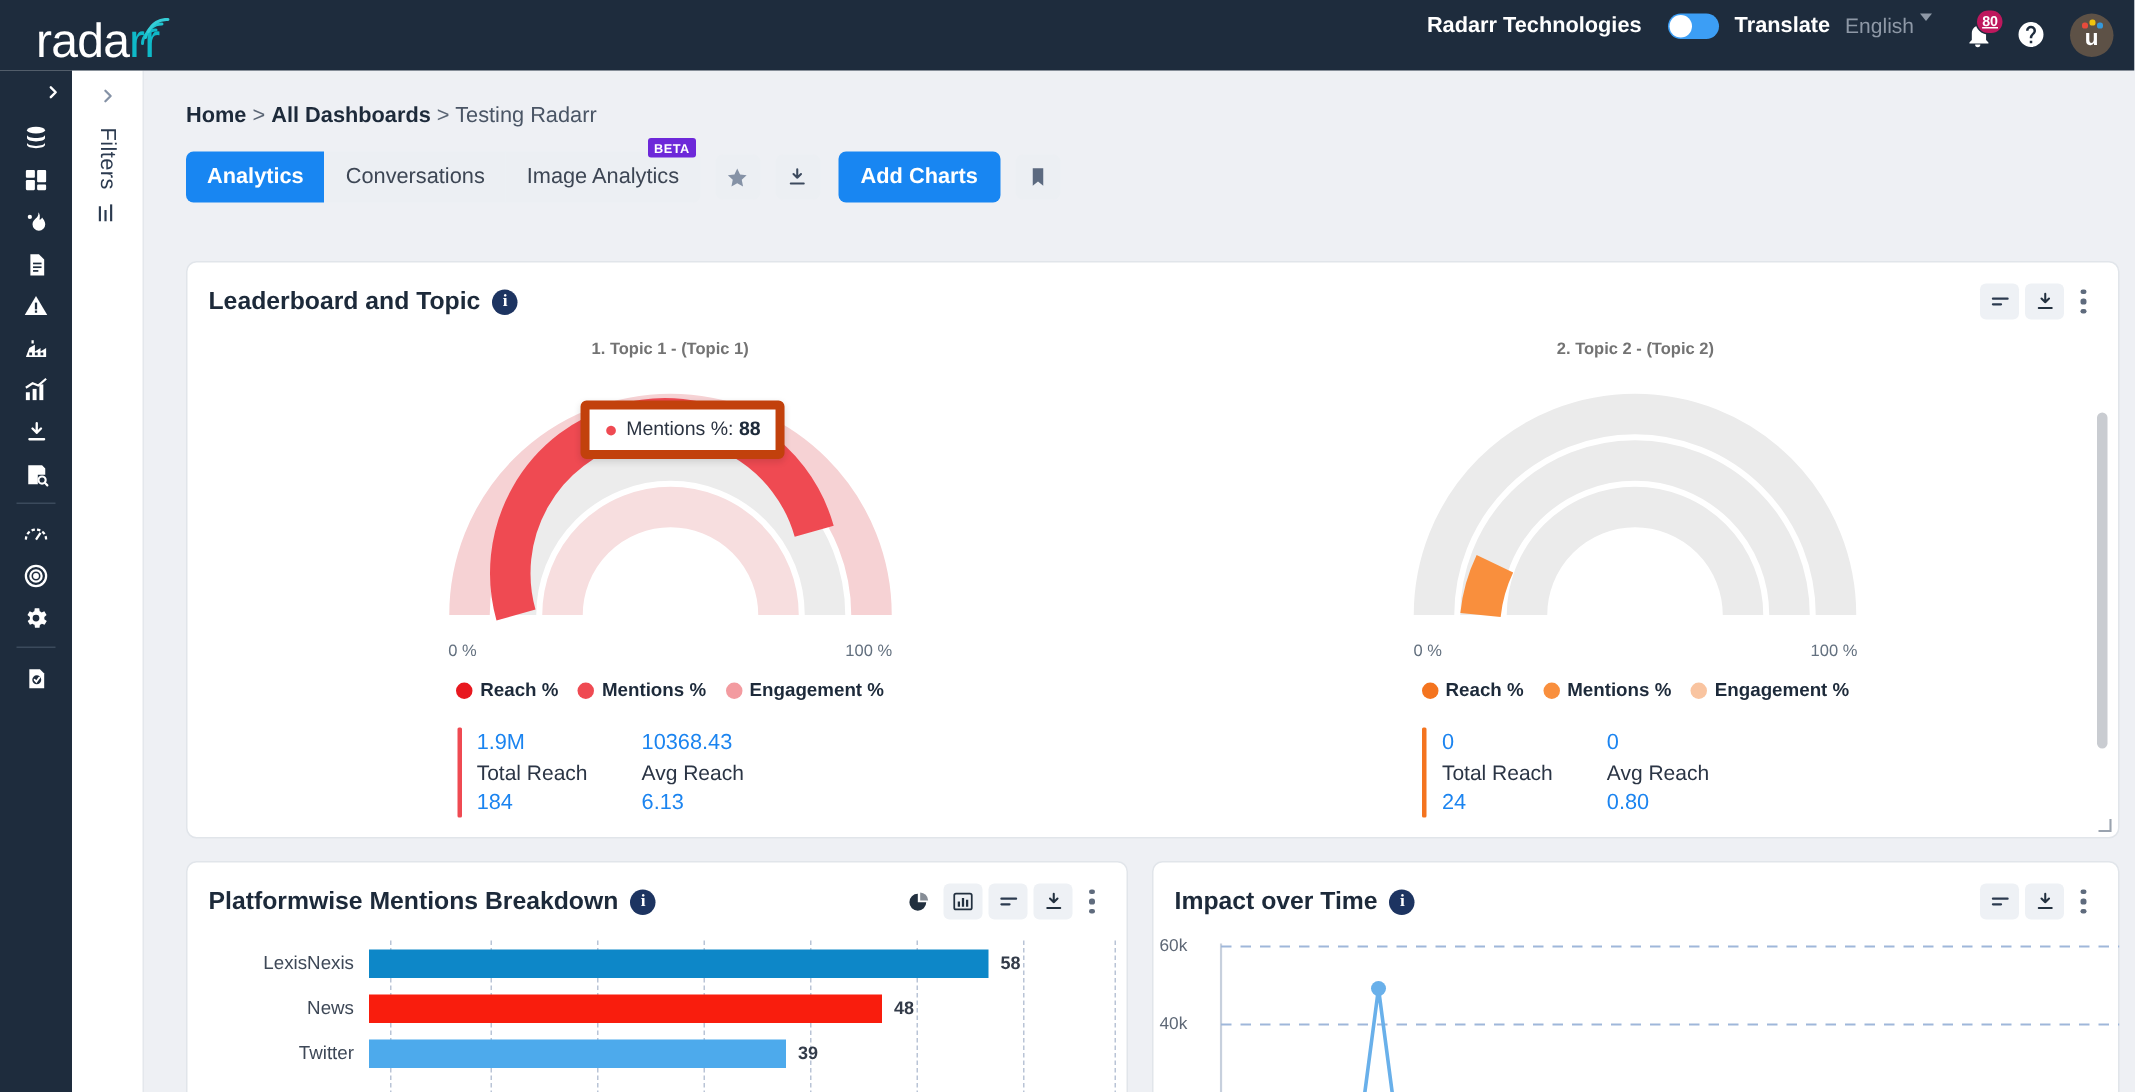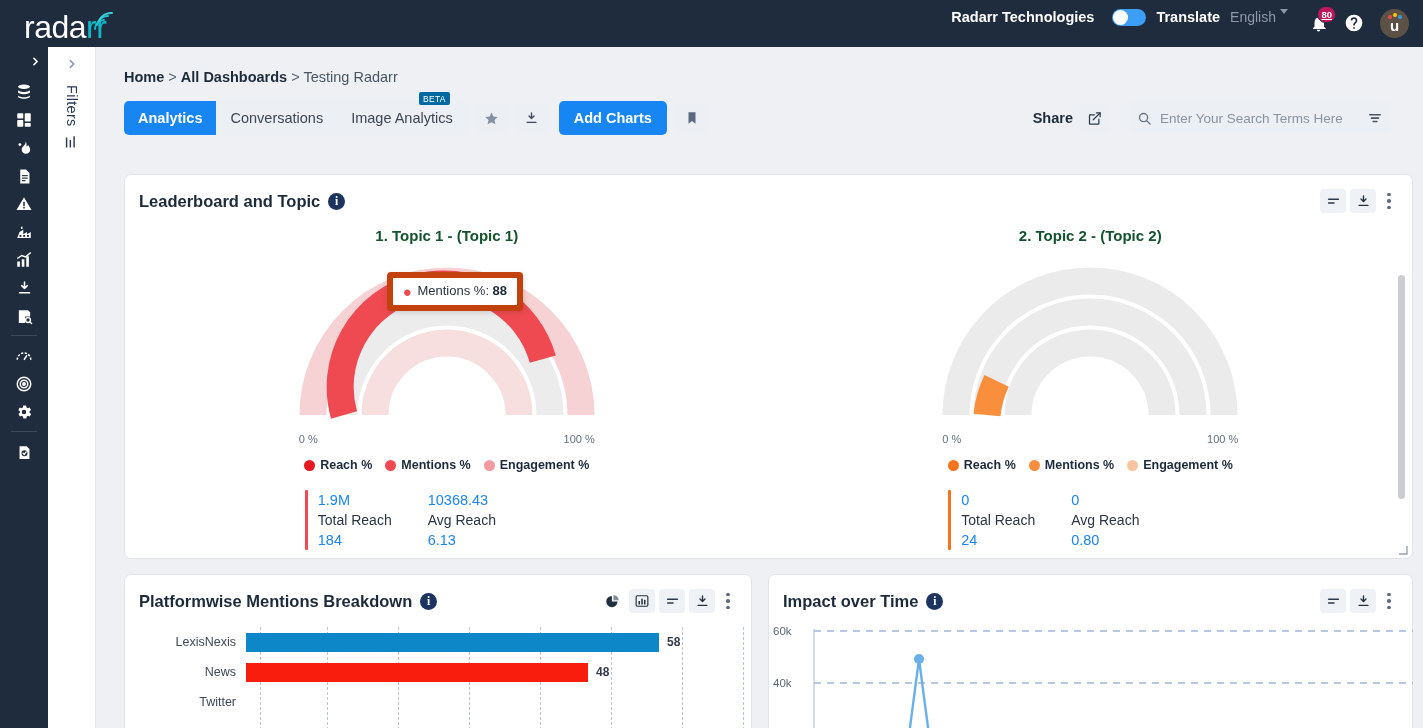--- a/index.html
+++ b/index.html
@@ -100,22 +100,22 @@
   }
   .tabs { display: flex; border-radius: 5px; overflow: visible; }
   .tab {
     padding: 9px 14px; font-size: 14.5px; background: #eceff3; color: #3d4654;
     cursor: pointer; position: relative; white-space: nowrap;
   }
   .tab:first-child { border-radius: 5px 0 0 5px; }
   .tab:last-child { border-radius: 0 5px 5px 0; }
   .tab.active { background: #1886f2; color: #fff; font-weight: bold; }
   .beta {
-    position: absolute; top: -9px; right: 17px; background: #0369a1; color: #fff;
-    font-size: 8.5px; font-weight: normal; padding: 1.5px 4px; border-radius: 2px;
+    position: absolute; top: -9px; right: 3px; background: #6d28d9; color: #fff;
+    font-size: 8.5px; font-weight: bold; padding: 1.5px 4px; border-radius: 2px;
     letter-spacing: 0.3px;
   }
   .sq-btn {
     width: 30px; height: 30px; background: #eceff3; border-radius: 5px; margin-left: 10px;
     display: flex; align-items: center; justify-content: center; cursor: pointer;
   }
   .add-charts {
     margin-left: 12px; background: #1886f2; color: #fff; font-size: 14.5px; font-weight: bold;
     padding: 9px 15px; border-radius: 5px; border: none; cursor: pointer;
     font-family: "Liberation Sans", sans-serif;
@@ -152,21 +152,21 @@
   .act-btn.filled { background: #eef1f5; }
   .kebab { width: 18px; display: flex; flex-direction: column; align-items: center; gap: 3px; cursor: pointer; padding: 3px 0; }
   .kebab i { width: 3.5px; height: 3.5px; border-radius: 50%; background: #5f6b7d; display: block; }
 
   
   #leaderboard {
     position: absolute; left: 28px; top: 127px; width: 1289px; height: 385px;
   }
   .lb-body { display: flex; padding: 14px 0 0; position: relative; height: 340px; }
   .topic { flex: 1; display: flex; flex-direction: column; align-items: center; }
-  .topic-title { font-size: 15px; font-weight: bold; color: #14532d; margin-bottom: 16px; }
+  .topic-title { font-size: 11px; font-weight: bold; color: #737373; margin-bottom: 16px; }
 
   .gauge-wrap { position: relative; width: 296px; height: 165px; }
   .gauge-axis {
     position: absolute; bottom: -20px; width: 296px; display: flex; justify-content: space-between;
     font-size: 11px; color: #63707f;
   }
   .tooltip {
     position: absolute; top: 12px; left: 50%; transform: translateX(-44%);
     background: #fff; border: 6px solid #c2410c; border-radius: 4px;
     padding: 5px 10px; font-size: 13px; color: #2a3240; white-space: nowrap;
@@ -415,44 +415,20 @@
             <rect x="4" y="17" width="16" height="2.2" rx="1"></rect>
           </svg>
       </div>
       <button class="add-charts">Add Charts</button>
       <div class="sq-btn">
         <svg width="14" height="14" viewBox="0 0 24 24" fill="#5c6a80">
             <path d="M6 2h12v20l-6-5-6 5z"></path>
           </svg>
       </div>
 
-      <div class="toolbar-right">
-        <span class="share-lbl">Share</span>
-        <div class="sq-btn" style="margin-left:0">
-          <svg width="15" height="15" viewBox="0 0 24 24" fill="none" stroke="#2b3a4f" stroke-width="2" stroke-linecap="round" stroke-linejoin="round">
-              <path d="M15 3h6v6"></path>
-              <path d="M10 14 21 3"></path>
-              <path d="M19 13v7a1 1 0 0 1-1 1H5a1 1 0 0 1-1-1V7a1 1 0 0 1 1-1h7"></path>
-            </svg>
-        </div>
-        <div class="search-box">
-          <svg width="15" height="15" viewBox="0 0 24 24" fill="none" stroke="#6a7689" stroke-width="2.2">
-              <circle cx="10.5" cy="10.5" r="6.5"></circle>
-              <path d="M16 16 21 21" stroke-linecap="round"></path>
-            </svg>
-          <input value="" placeholder="Enter Your Search Terms Here" style="">
-          <span class="search-filter">
-            <svg width="16" height="16" viewBox="0 0 24 24" fill="#4b5768">
-                <rect x="3" y="6" width="18" height="2.4" rx="1.2"></rect>
-                <rect x="5.5" y="11" width="13" height="2.4" rx="1.2"></rect>
-                <rect x="8" y="16" width="8" height="2.4" rx="1.2"></rect>
-              </svg>
-          </span>
-        </div>
-      </div>
     </div>
 
     <div class="card" id="leaderboard">
       <div class="card-head">
         <span class="card-title">Leaderboard and Topic</span>
         <span class="info-ico">i</span>
         <div class="card-actions">
           <div class="act-btn filled">
             <svg width="15" height="15" viewBox="0 0 24 24" fill="#2b3a4f">
                 <rect x="3" y="7" width="18" height="2.4" rx="1.2"></rect>
@@ -649,20 +625,24 @@
         </div>
         <div class="bar-row">
           <span class="bar-label">News</span>
           <span class="bar-track">
             <span class="bar" style="width:342px;background:#f91d0d"></span>
             <span class="bar-val">48</span>
           </span>
         </div>
         <div class="bar-row">
           <span class="bar-label">Twitter</span>
+          <span class="bar-track">
+            <span class="bar" style="width:278px;background:#4daaec"></span>
+            <span class="bar-val">39</span>
+          </span>
         </div>
       </div>
     </div>
 
     <div class="card" id="impact-card">
       <div class="card-head">
         <span class="card-title">Impact over Time</span>
         <span class="info-ico">i</span>
         <div class="card-actions">
           <div class="act-btn filled">

